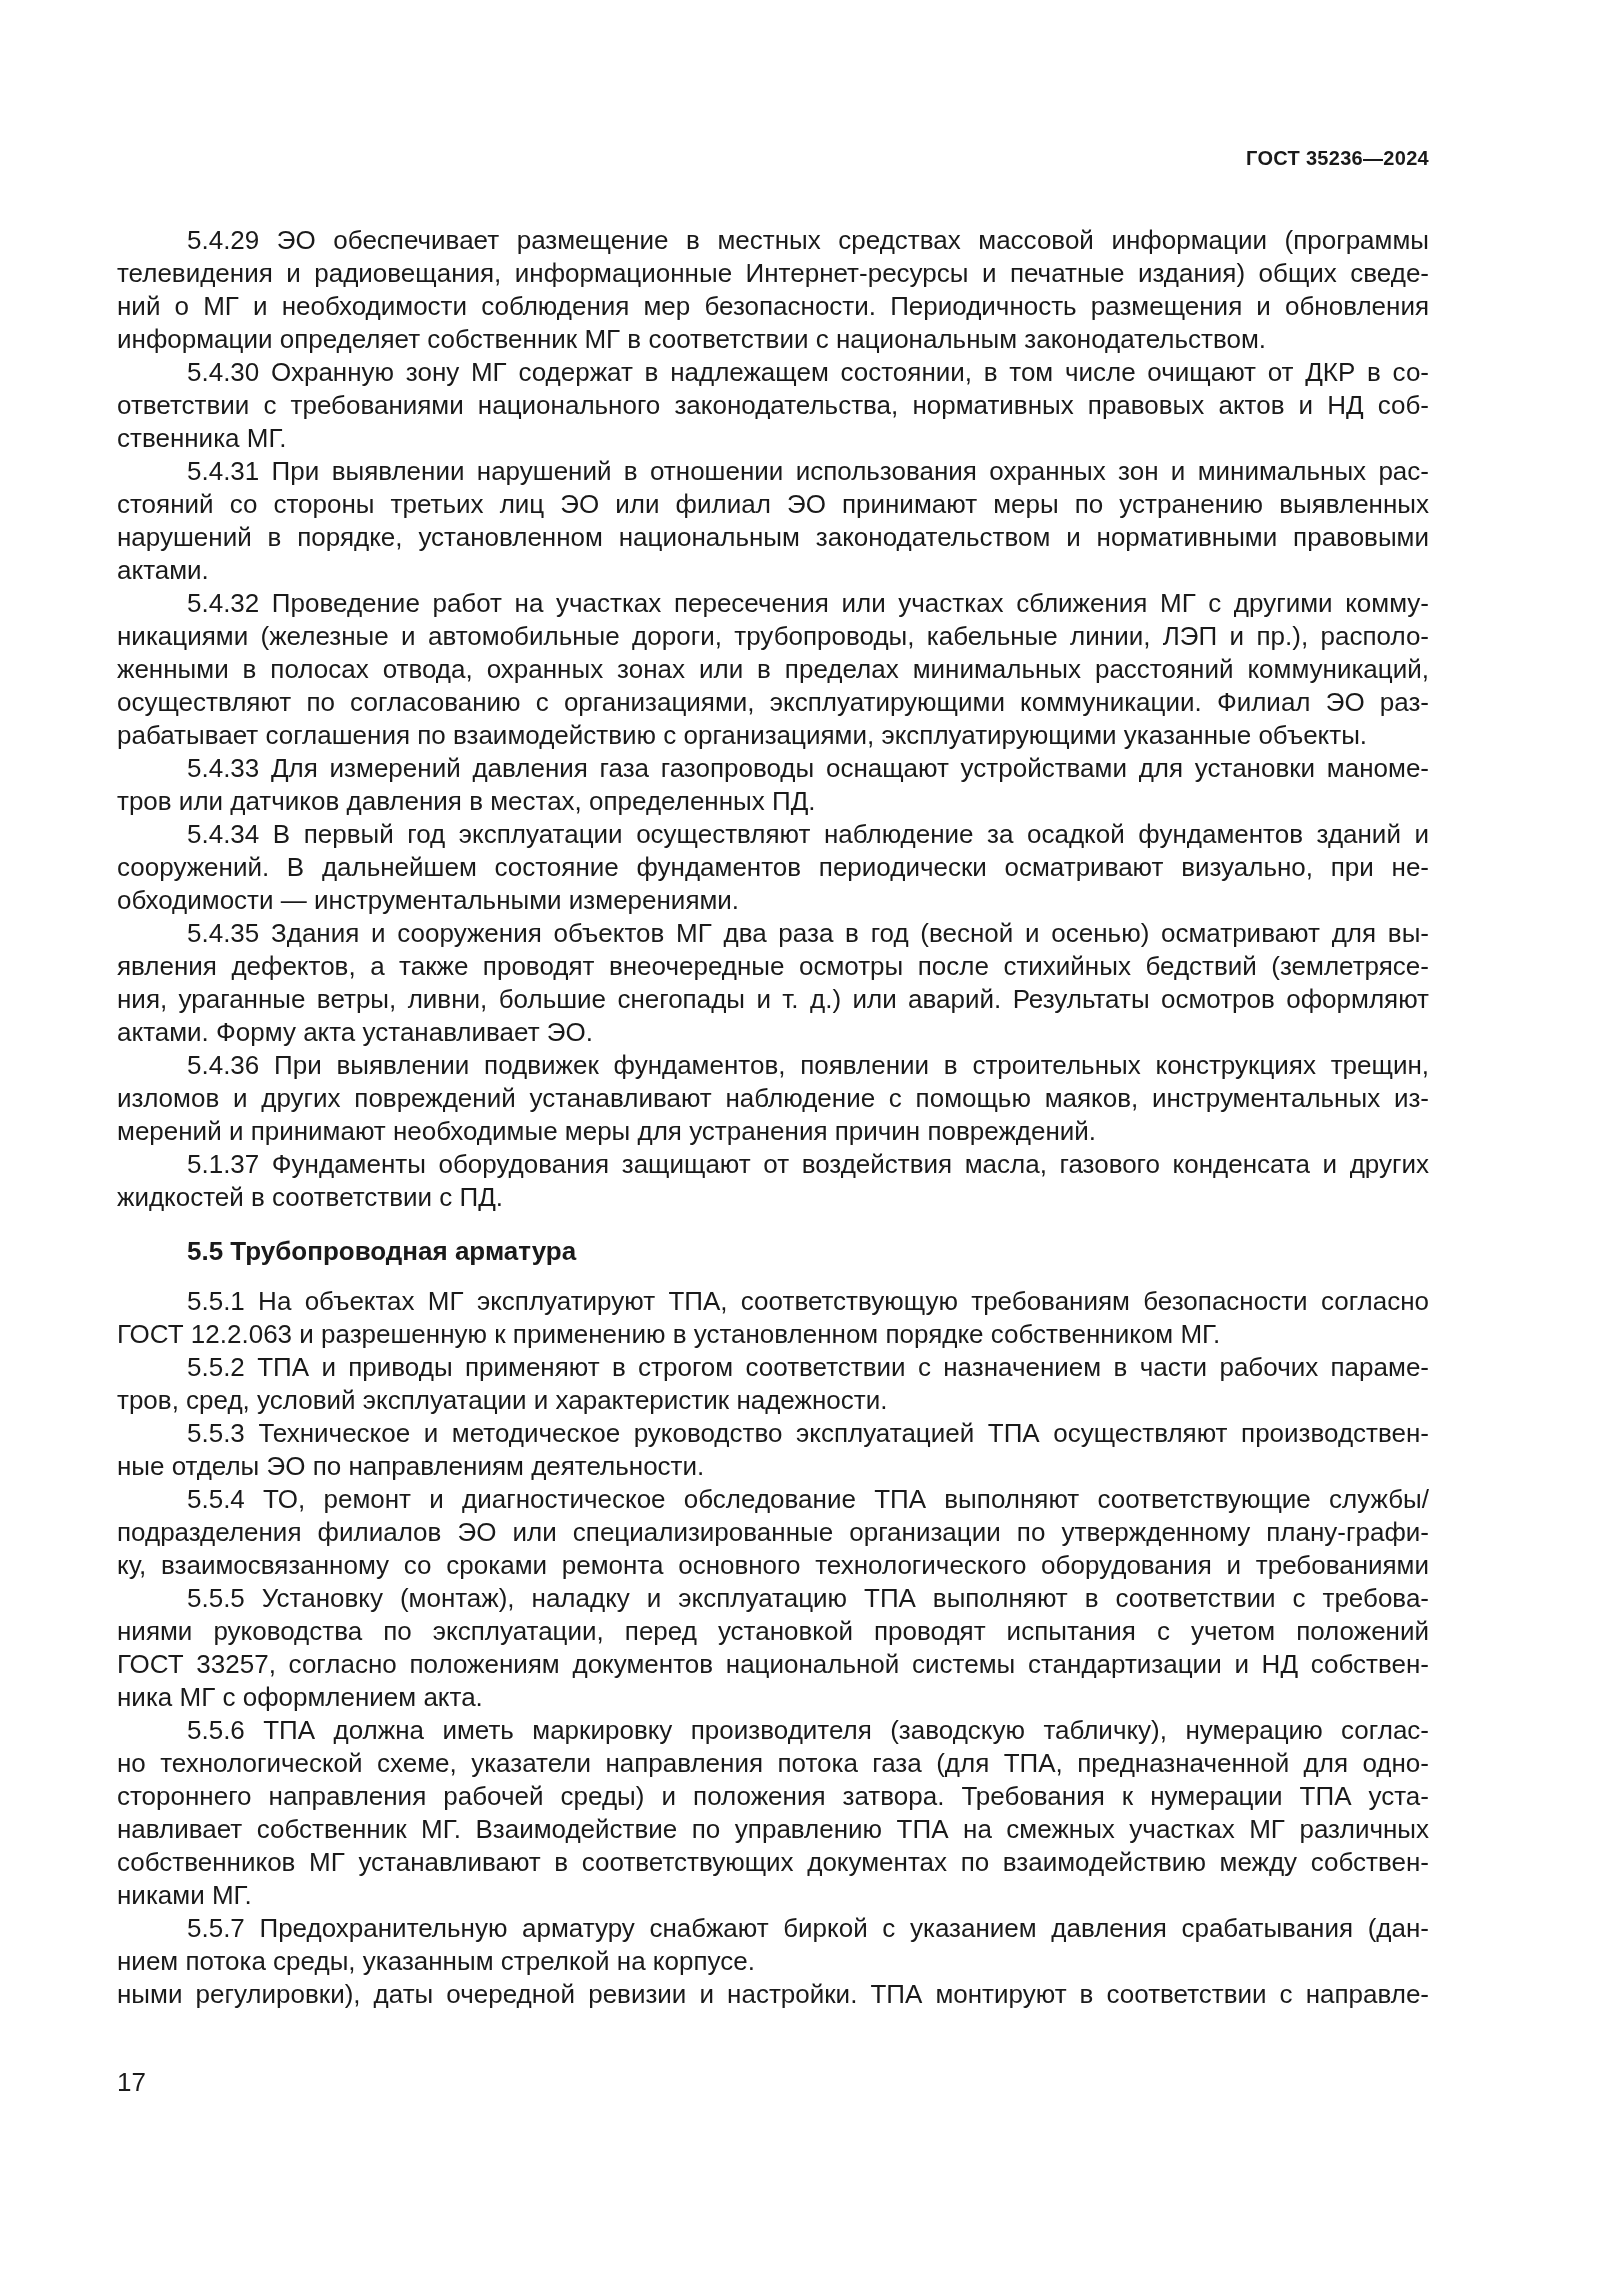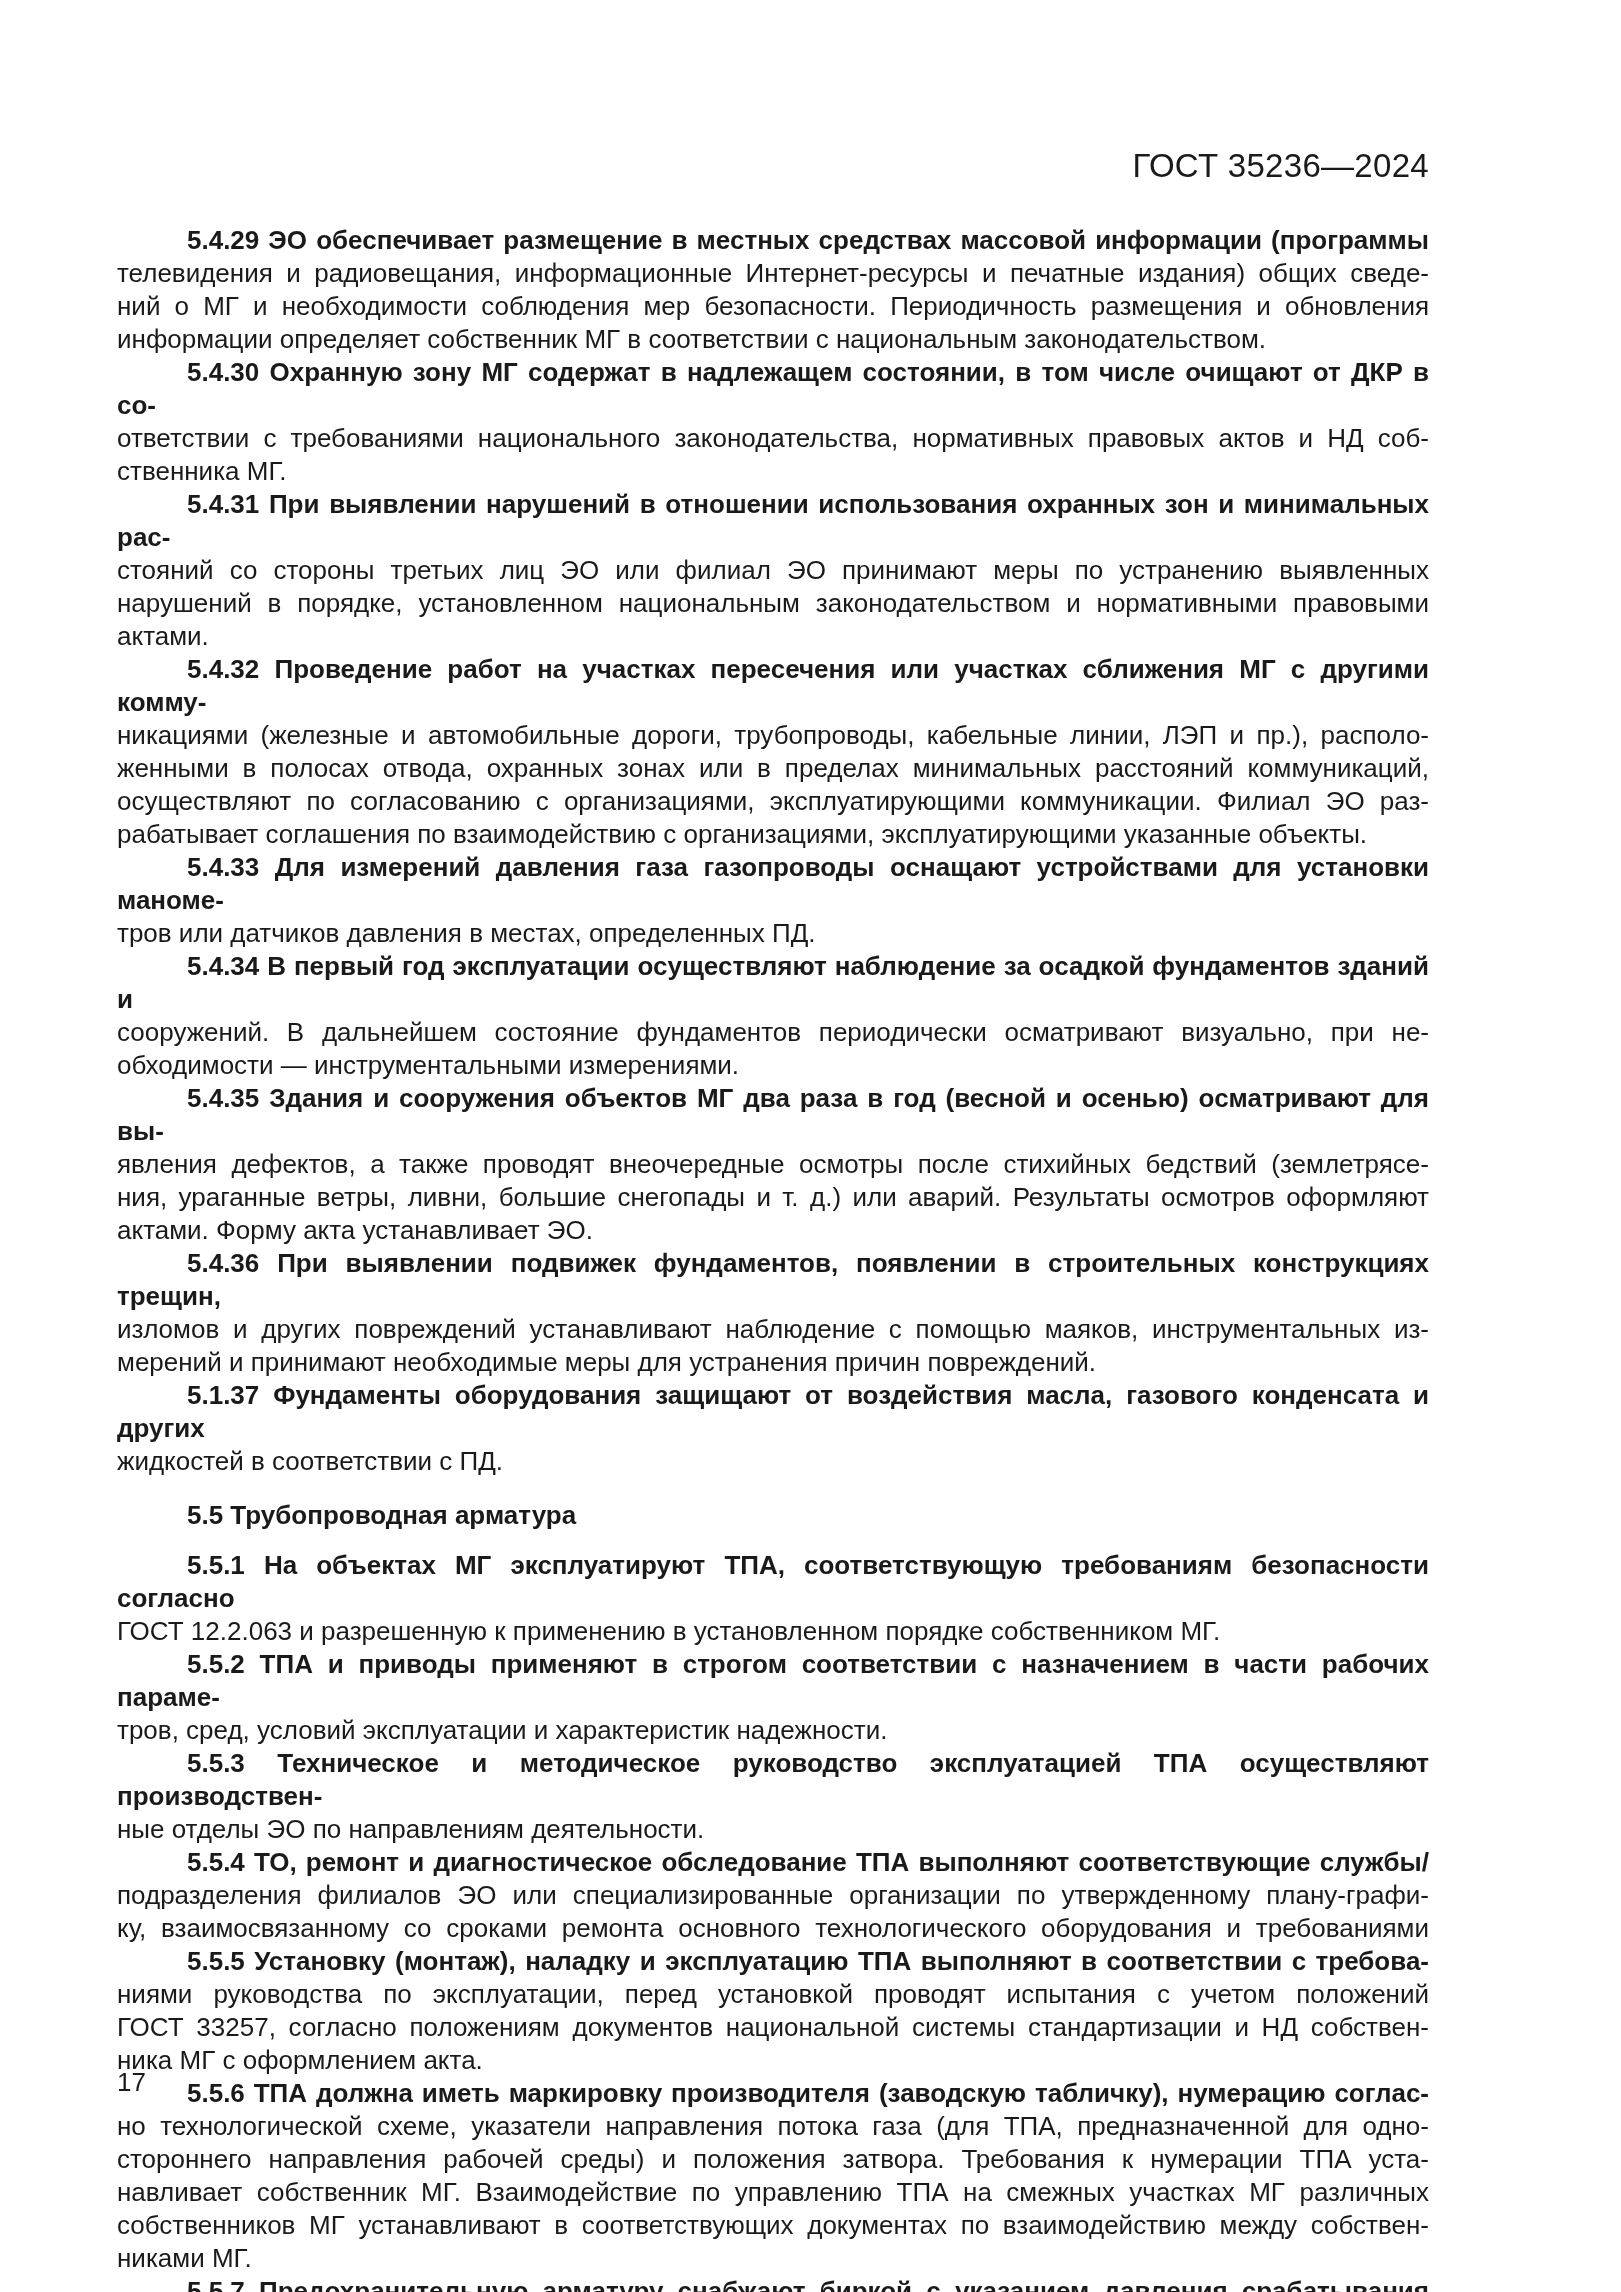--- a/index.html
+++ b/index.html
@@ -11,40 +11,40 @@
     font-family: "Liberation Sans", sans-serif;
     color: #1a1a1a;
     overflow: hidden;
   }
   .doc-header {
     position: absolute;
     top: 147px;
     left: 117px;
     width: 1312px;
     text-align: right;
-    font-weight: normal;
-    font-size: 33px;
+    font-weight: bold;
+    font-size: 20px;
     letter-spacing: 0.3px;
     white-space: nowrap;
   }
   .doc-body {
     position: absolute;
     top: 224px;
     left: 117px;
     width: 1312px;
     font-size: 26px;
     line-height: 33px;
   }
   .para { margin: 0; }
   .line {
     text-align: justify;
     text-align-last: justify;
   }
   .line.last { text-align-last: left; }
-  .line.first { text-indent: 70px; font-weight: bold; }
+  .line.first { text-indent: 70px; }
   .heading {
     font-weight: bold;
     text-indent: 70px;
     margin-top: 21px;
     margin-bottom: 16.7px;
   }
   .page-number {
     position: absolute;
     top: 2067px;
     left: 117px;

